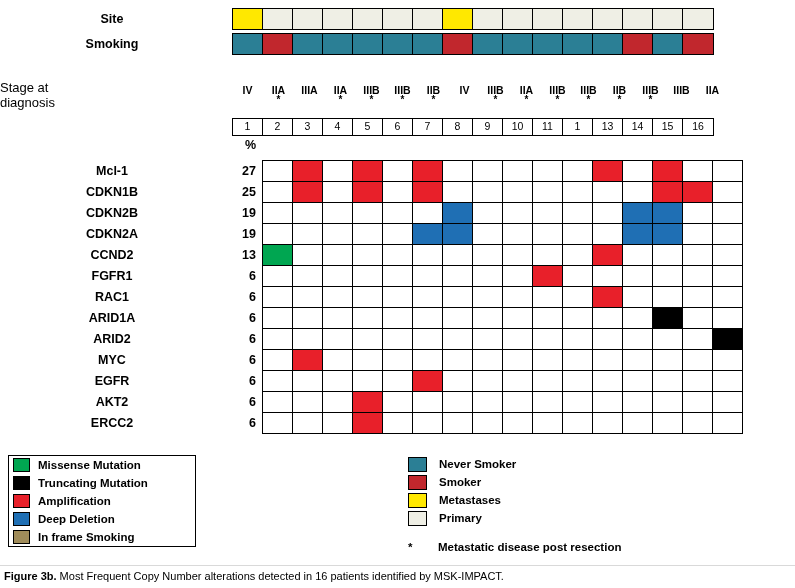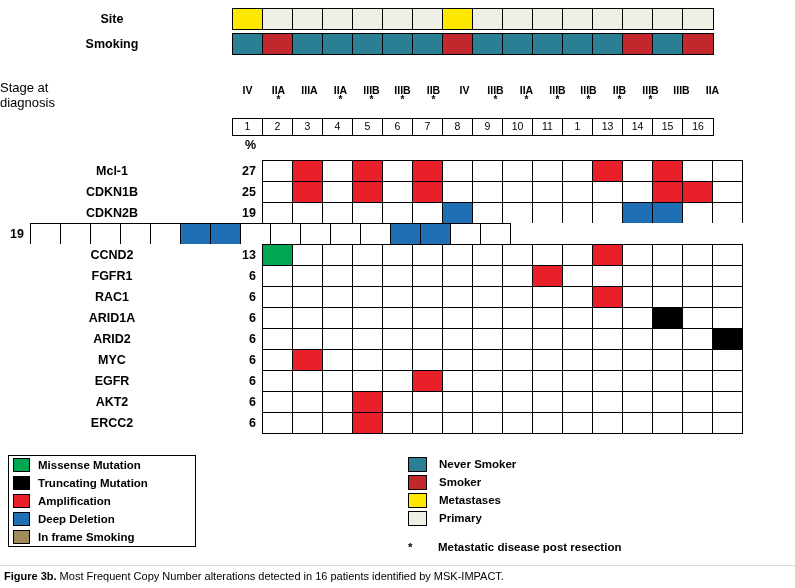--- a/index.html
+++ b/index.html
@@ -411,20 +411,21 @@
           <div class="cell" style="background: rgb(255, 255, 255);"></div>
           <div class="cell" style="background: rgb(255, 255, 255);"></div>
           <div class="cell" style="background: rgb(255, 255, 255);"></div>
           <div class="cell" style="background: rgb(31, 111, 180);"></div>
           <div class="cell" style="background: rgb(31, 111, 180);"></div>
           <div class="cell" style="background: rgb(255, 255, 255);"></div>
           <div class="cell" style="background: rgb(255, 255, 255);"></div>
         </div>
       </div>
       <div class="row gene-row">
+        <div class="rowlabel">CDKN2A</div>
         <div class="pct">19</div>
         <div class="gene-cells">
           <div class="cell" style="background: rgb(255, 255, 255);"></div>
           <div class="cell" style="background: rgb(255, 255, 255);"></div>
           <div class="cell" style="background: rgb(255, 255, 255);"></div>
           <div class="cell" style="background: rgb(255, 255, 255);"></div>
           <div class="cell" style="background: rgb(255, 255, 255);"></div>
           <div class="cell" style="background: rgb(31, 111, 180);"></div>
           <div class="cell" style="background: rgb(31, 111, 180);"></div>
           <div class="cell" style="background: rgb(255, 255, 255);"></div>

